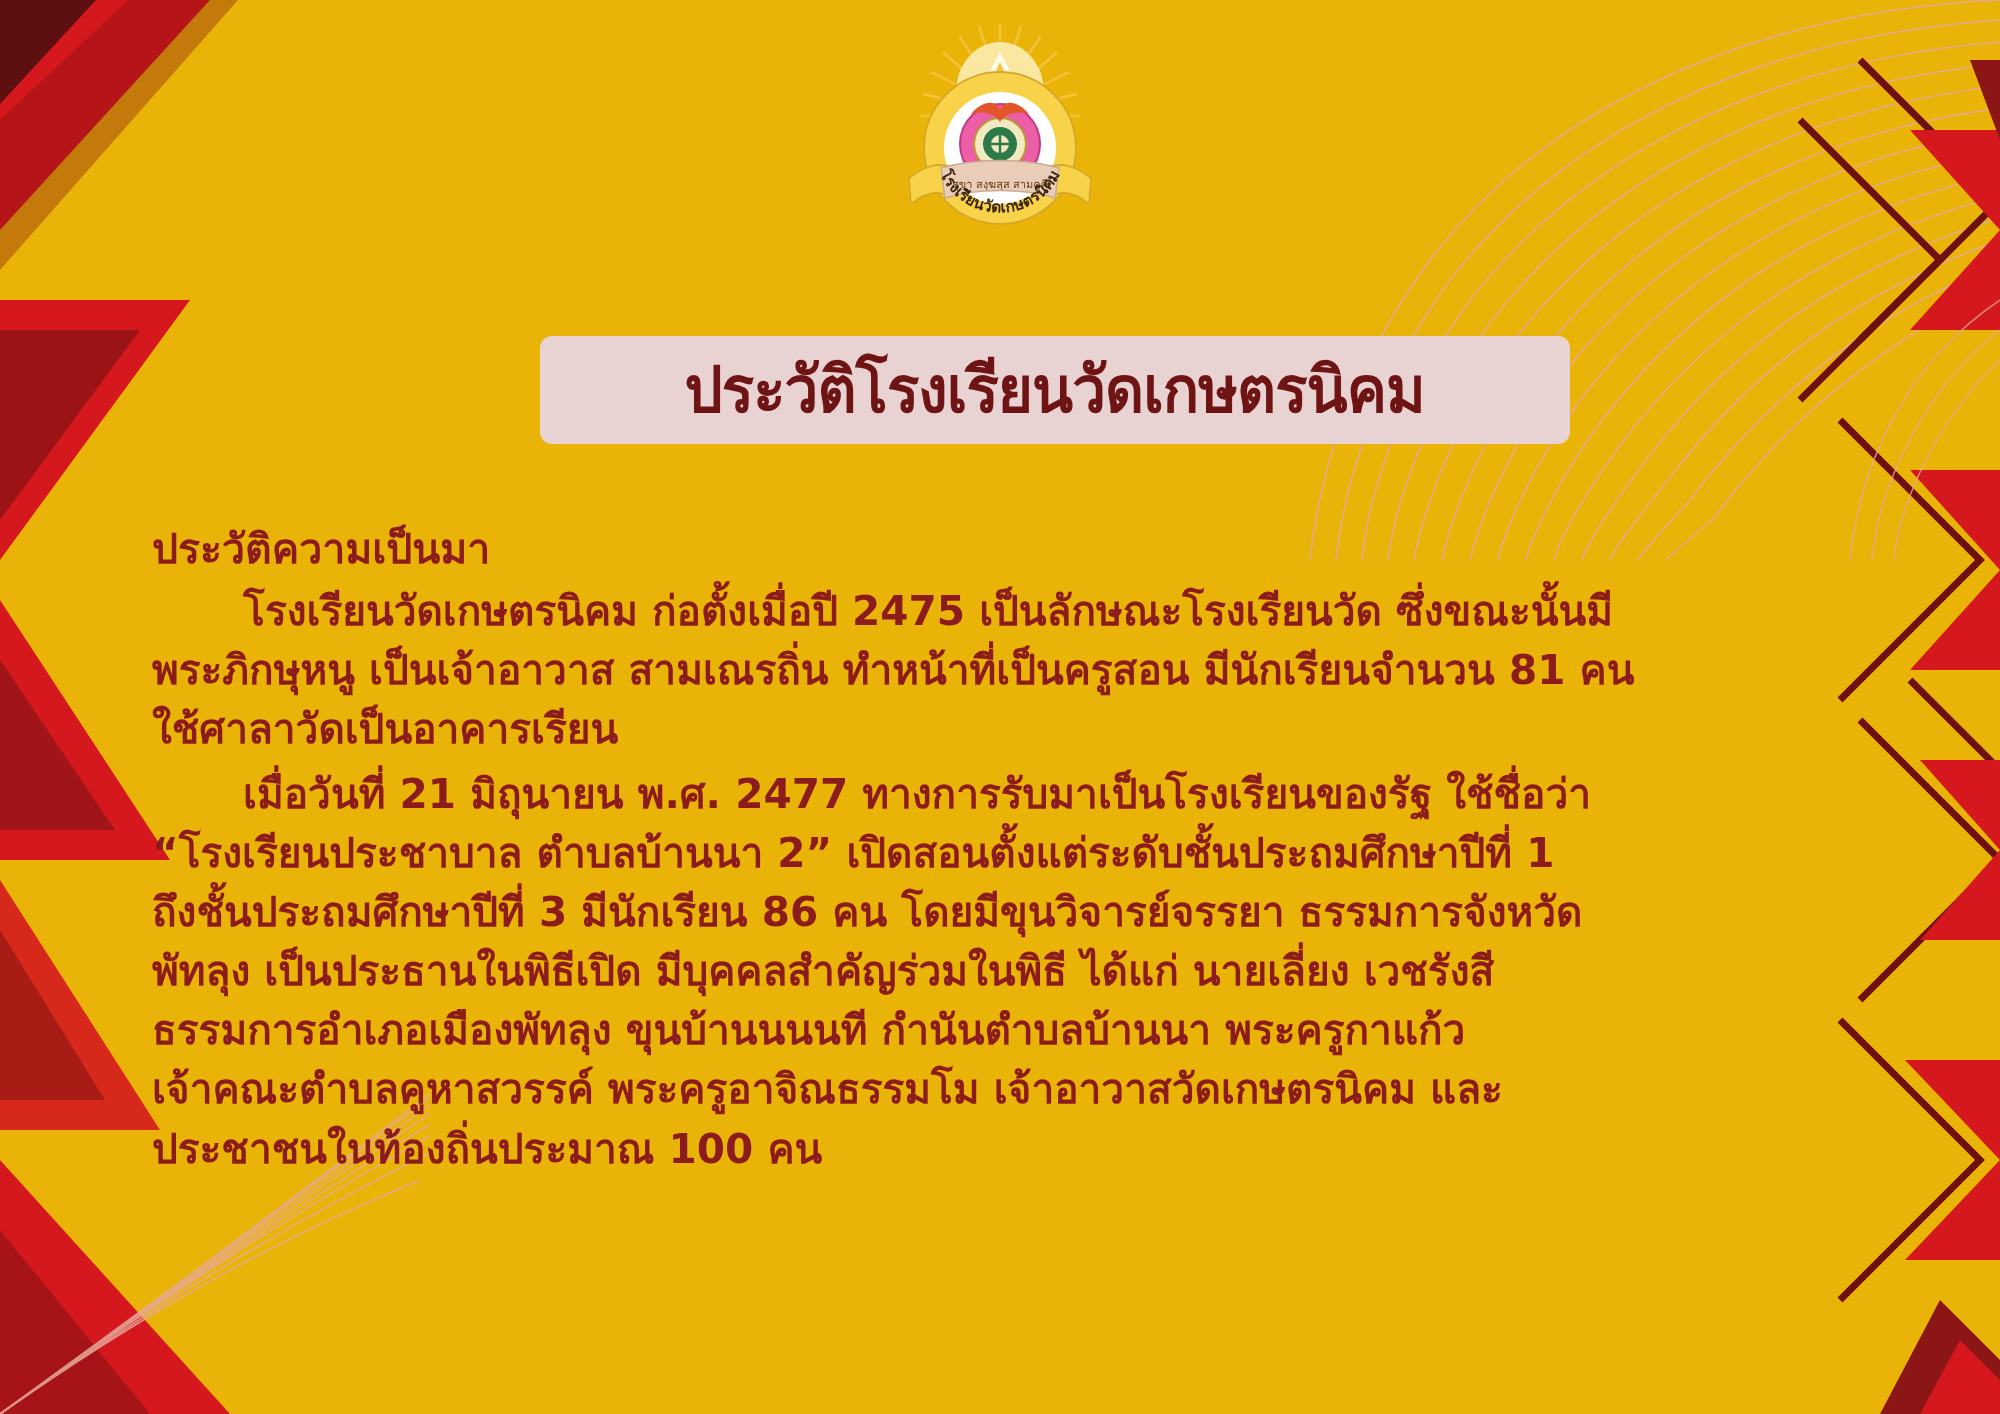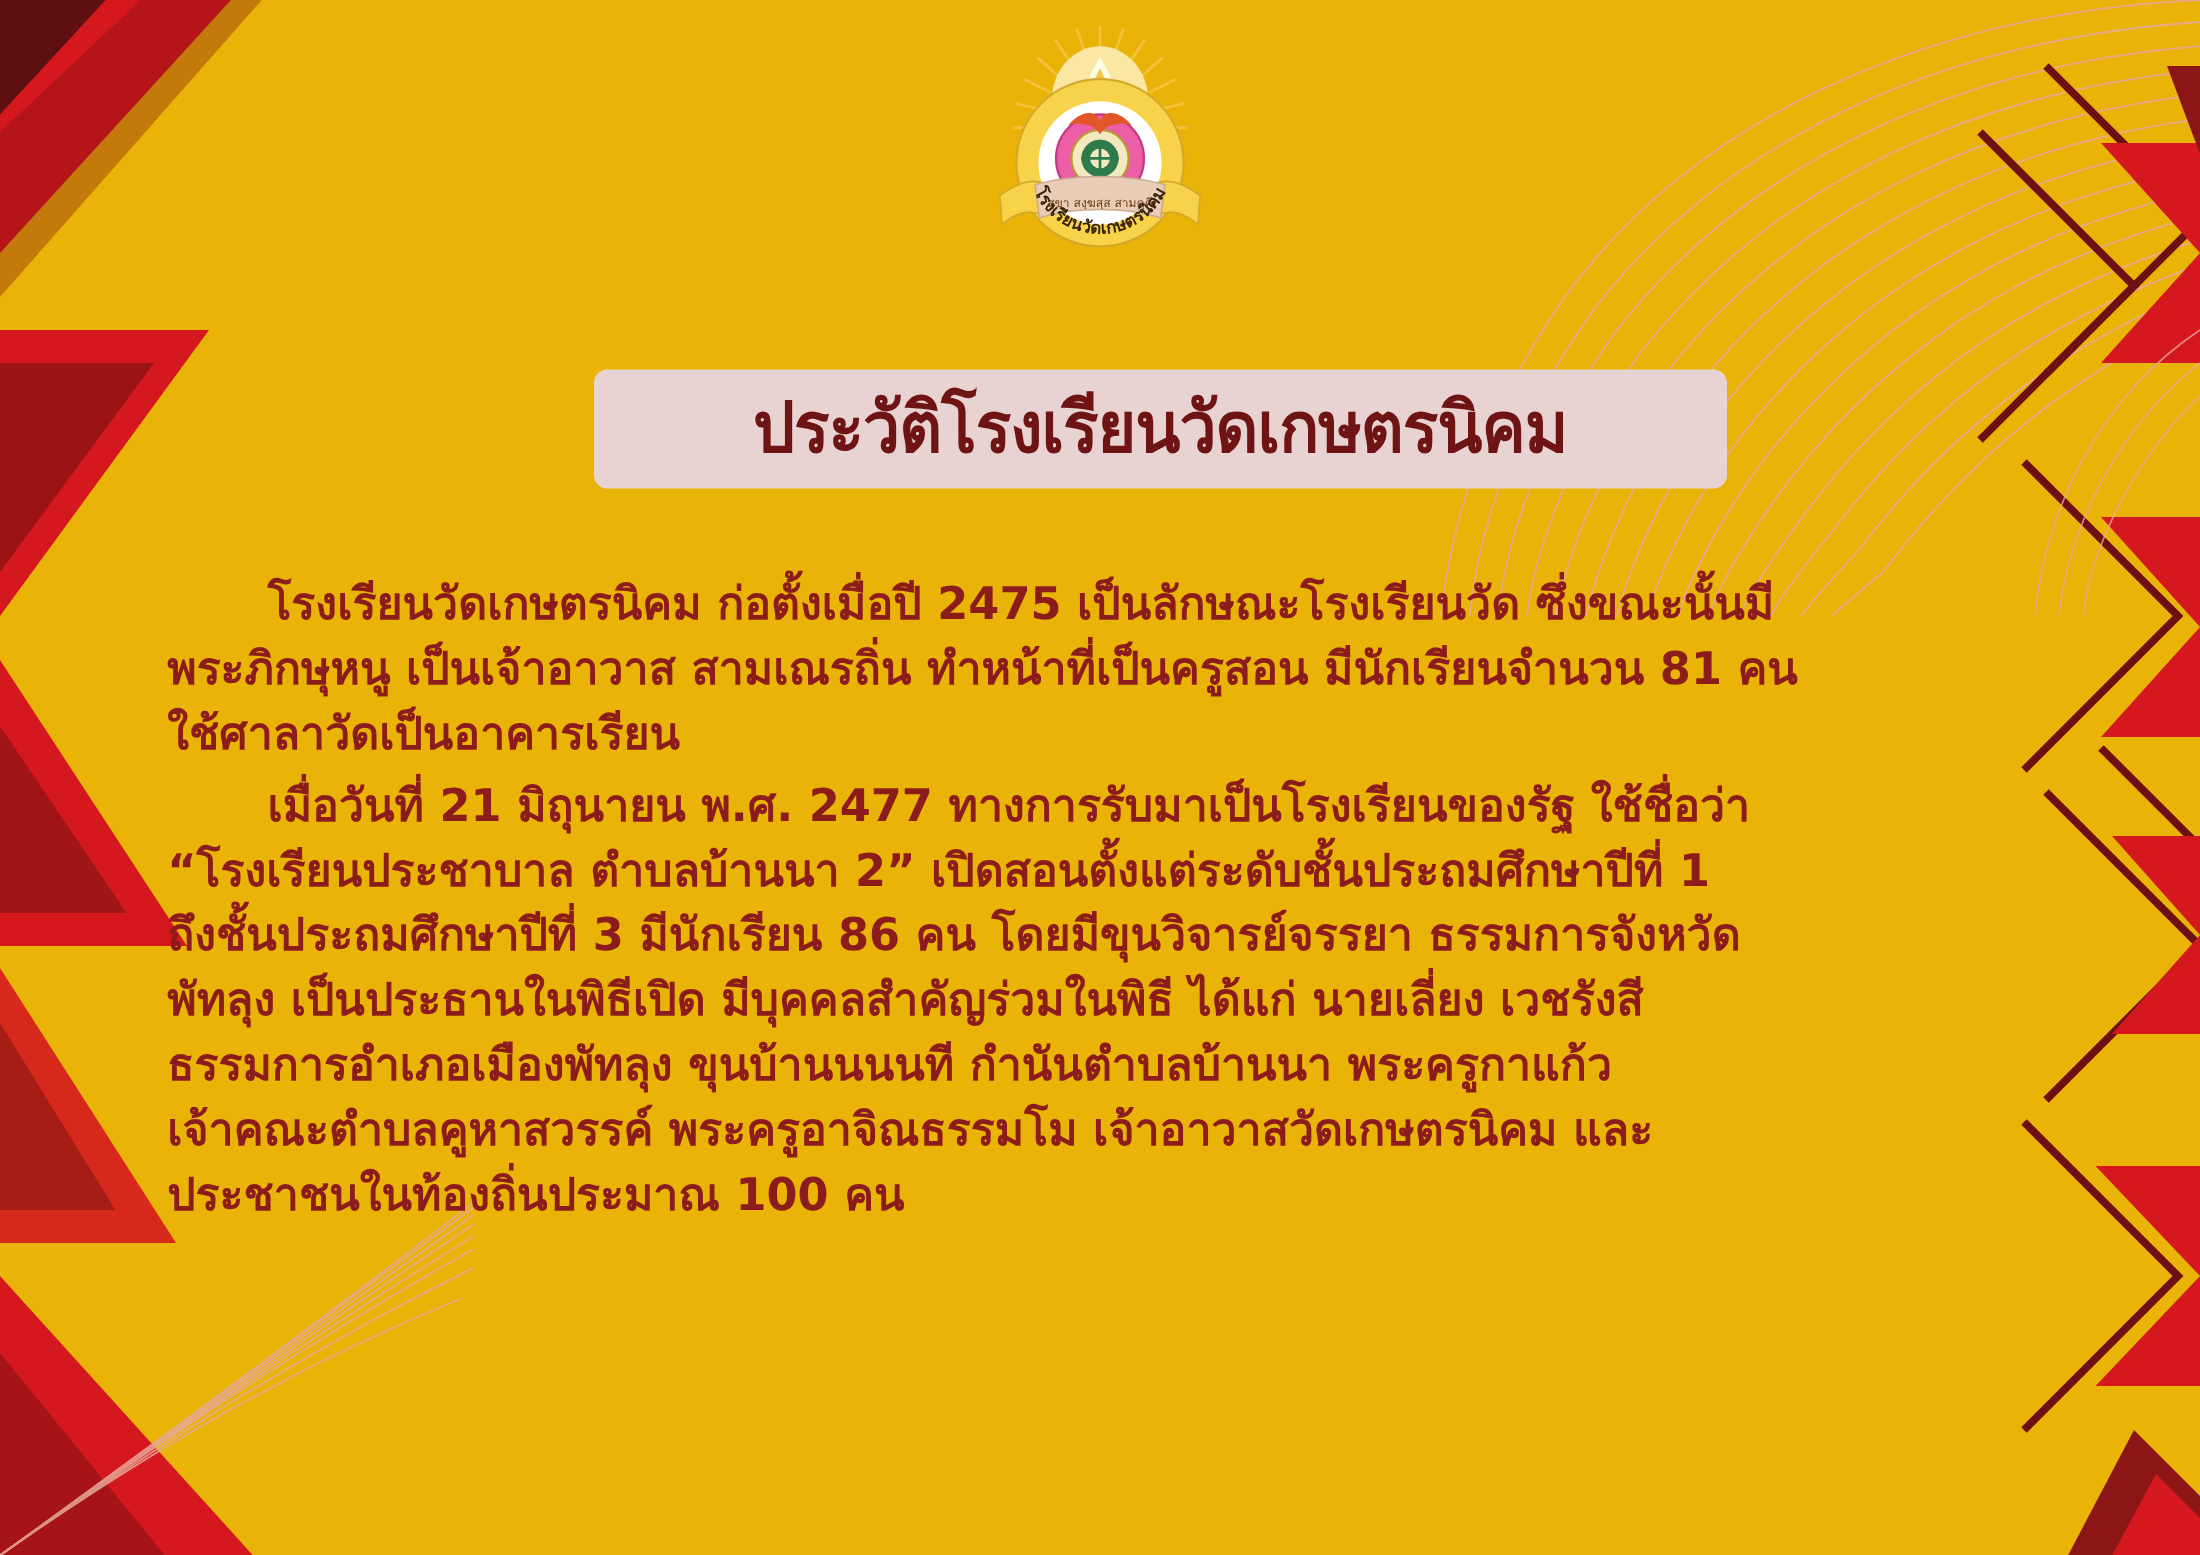--- a/index.html
+++ b/index.html
@@ -220,20 +220,21 @@
       </text>
     </svg>
   </div>
 
   <div class="title-band">
     <div class="title-text">ประวัติโรงเรียนวัดเกษตรนิคม</div>
   </div>
 
   <div class="body-block">
 
+    <p class="para-head">ประวัติความเป็นมา</p>
 
     <p class="line indent">โรงเรียนวัดเกษตรนิคม ก่อตั้งเมื่อปี 2475 เป็นลักษณะโรงเรียนวัด ซึ่งขณะนั้นมี</p>
     <p class="line">พระภิกษุหนู เป็นเจ้าอาวาส สามเณรถิ่น ทำหน้าที่เป็นครูสอน มีนักเรียนจำนวน 81 คน</p>
     <p class="line">ใช้ศาลาวัดเป็นอาคารเรียน</p>
 
     <p class="line indent gap-above">เมื่อวันที่ 21 มิถุนายน พ.ศ. 2477 ทางการรับมาเป็นโรงเรียนของรัฐ ใช้ชื่อว่า</p>
     <p class="line">“โรงเรียนประชาบาล ตำบลบ้านนา 2” เปิดสอนตั้งแต่ระดับชั้นประถมศึกษาปีที่ 1</p>
     <p class="line">ถึงชั้นประถมศึกษาปีที่ 3 มีนักเรียน 86 คน โดยมีขุนวิจารย์จรรยา ธรรมการจังหวัด</p>
     <p class="line">พัทลุง เป็นประธานในพิธีเปิด มีบุคคลสำคัญร่วมในพิธี ได้แก่  นายเลี่ยง เวชรังสี</p>
     <p class="line">ธรรมการอำเภอเมืองพัทลุง ขุนบ้านนนนที กำนันตำบลบ้านนา พระครูกาแก้ว</p>

